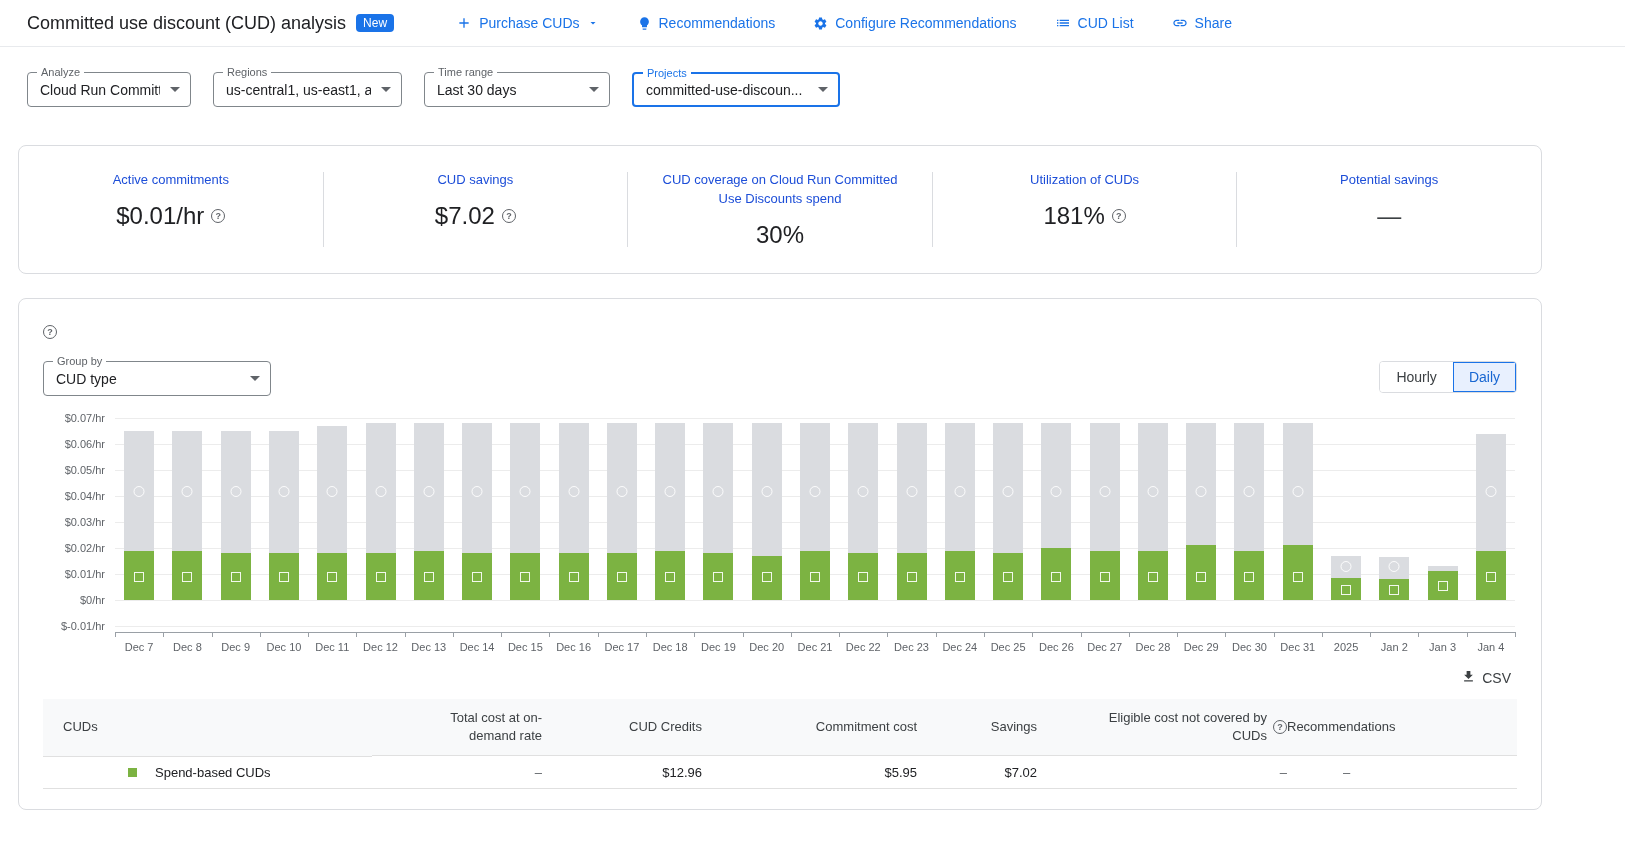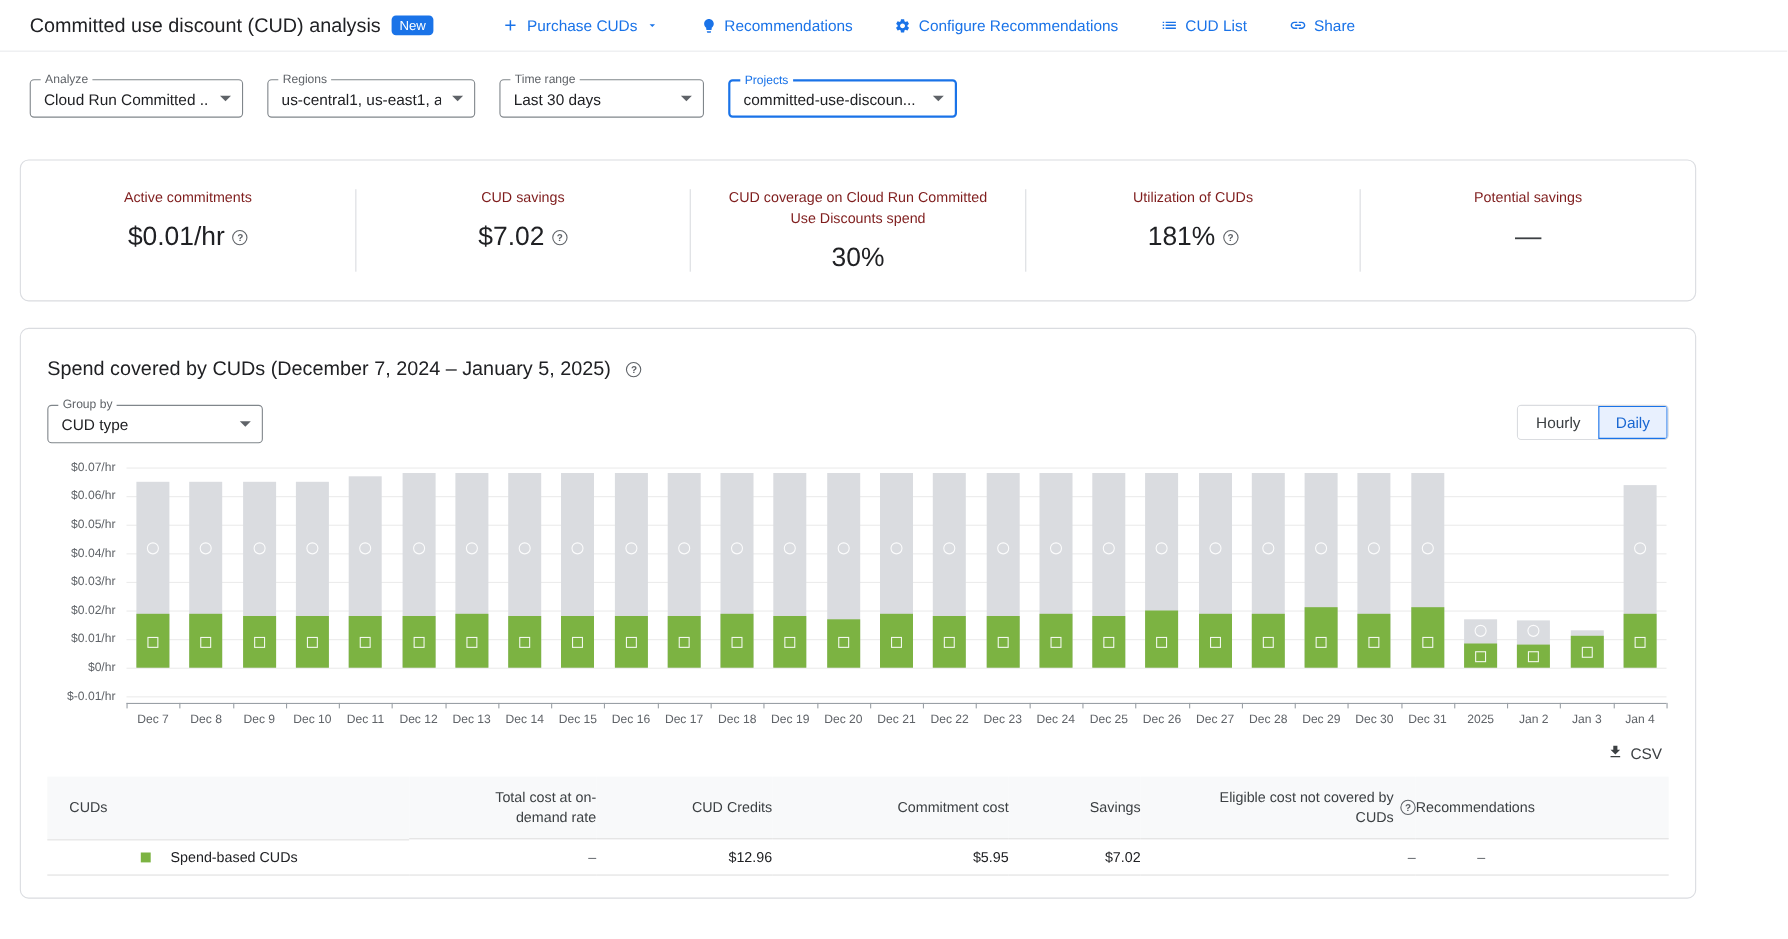--- a/index.html
+++ b/index.html
@@ -21,28 +21,28 @@
   .filters { display:flex; gap:22px; padding:25px 27px 10px 27px; }
   .field { position:relative; height:35px; border:1px solid #80868b; border-radius:4px;
     display:flex; align-items:center; padding:0 10px 0 12px; background:#fff; cursor:pointer; }
   .field .flabel { position:absolute; top:-7px; left:9px; background:#fff; padding:0 4px;
     font-size:11px; color:#5f6368; line-height:13px; white-space:nowrap; }
   .field .fvalue { font-size:14px; color:#202124; white-space:nowrap; overflow:hidden; flex:1; }
   .field .caret { width:0; height:0; border-left:5px solid transparent; border-right:5px solid transparent;
     border-top:5px solid #5f6368; margin-left:10px; flex:none; }
   .field.focused { border:2px solid #1a73e8; }
   .field.focused .flabel { color:#1a73e8; }
-  .f-analyze{width:194px;} .f-regions{width:189px;} .f-time{width:186px;} .f-projects{width:208px;}
+  .f-analyze{width:164px;} .f-regions{width:189px;} .f-time{width:186px;} .f-projects{width:208px;}
 
   
   .card { border:1px solid #dadce0; border-radius:8px; margin:0 83px 0 18px; background:#fff; }
   .stats-card { margin-top:28px; display:flex; align-items:stretch; padding:20px 0; }
   .stat { flex:1; display:flex; flex-direction:column; align-items:center; text-align:center; padding:4px 30px; }
   .stat-divider { width:1px; background:#dadce0; margin:6px 0; }
-  .stat-label { font-size:13px; color:#7f1d1d; line-height:19px; margin-bottom:13px; }
+  .stat-label { font-size:13px; color:#1d4ed8; line-height:19px; margin-bottom:13px; }
   .stat-value { font-size:24px; color:#202124; display:flex; align-items:center; gap:7px; }
   .help-circle { width:14px; height:14px; border:1px solid #5f6368; border-radius:50%;
     display:inline-flex; align-items:center; justify-content:center; font-size:9px; color:#5f6368;
     flex:none; cursor:pointer; font-weight:700; }
 
   
   .chart-card { margin-top:24px; padding:26px 24px 20px 24px; }
   .chart-title-row { display:flex; align-items:center; gap:14px; }
   .chart-title { font-size:18px; font-weight:400; color:#202124; }
   .controls-row { display:flex; align-items:flex-start; margin-top:22px; }
@@ -197,26 +197,25 @@
   </div>
   <div class="stat-divider"></div>
   <div class="stat">
     <span class="stat-label">Potential savings</span>
     <span class="stat-value" style="color:#3c4043">—</span>
   </div>
 </div>
 
 <div class="card chart-card">
   <div class="chart-title-row">
-    <span class="chart-title">Spend covered by CUDs (December 7, 2024 – January 5, 2025)</span>
     <span class="help-circle">?</span>
   </div>
 
   <div class="controls-row">
-    <div class="field" style="width:196px">
+    <div class="field" style="width:228px">
       <span class="flabel">Group by</span>
       <span class="fvalue">CUD type</span>
       <span class="caret"></span>
     </div>
     <div class="toggle">
       <button class="toggle-btn">Hourly</button>
       <button class="toggle-btn selected">Daily</button>
     </div>
   </div>
 

